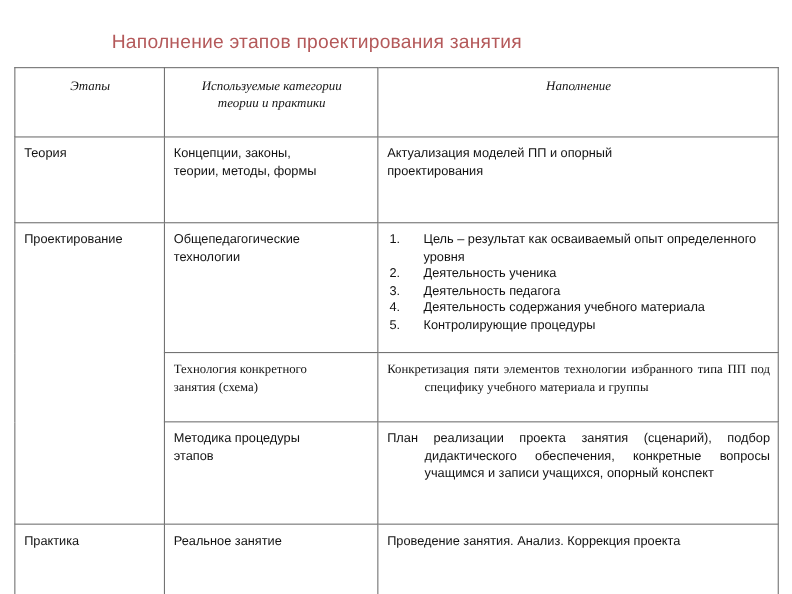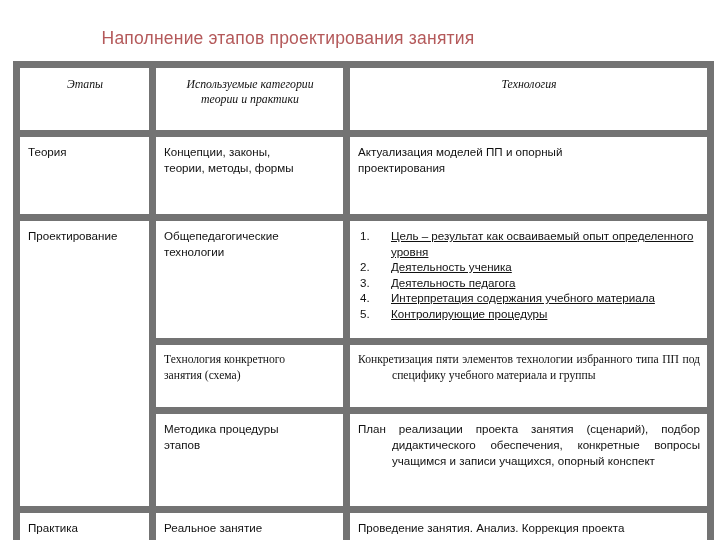--- a/index.html
+++ b/index.html
@@ -44,21 +44,21 @@
     table-layout: fixed;
     width: 694px;
     font-family: "Liberation Sans", sans-serif;
   }
 
   table.stages col.c1 { width: 136px; }
   table.stages col.c2 { width: 194px; }
   table.stages col.c3 { width: 364px; }
 
   table.stages td {
-    border: 7px solid #737373;
+    border: 1px solid #737373;
     vertical-align: top;
     padding: 7px 7px 7px 8px;
     font-size: 11.6px;
     line-height: 15.5px;
     color: #111111;
   }
 
   
   tr.head td {
     font-family: "Liberation Serif", serif;
@@ -81,21 +81,20 @@
   td.stage-span {
     vertical-align: top;
   }
 
   
   ol.numlist {
     margin: 0;
     padding: 0;
     list-style: none;
     counter-reset: nl;
-    text-decoration: underline;
   }
   ol.numlist > li {
     counter-increment: nl;
     position: relative;
     padding-left: 33px;
     line-height: 15.6px;
   }
   ol.numlist > li::before {
     content: counter(nl) ".";
     position: absolute;
@@ -136,21 +135,21 @@
 
       <tr class="head">
         <td>
           <span>Этапы</span>
         </td>
         <td>
           <span>Используемые категории</span><br>
           <span>теории и практики</span>
         </td>
         <td>
-          <span>Технология</span>
+          <span>Наполнение</span>
         </td>
       </tr>
 
       <tr class="r-theory">
         <td>
           <p class="plain">Теория</p>
         </td>
         <td>
           <p class="plain">
             <span>Концепции, законы,</span><br>
@@ -173,21 +172,21 @@
           <p class="plain">
             <span>Общепедагогические</span><br>
             <span>технологии</span>
           </p>
         </td>
         <td>
           <ol class="numlist">
             <li>Цель – результат как осваиваемый опыт определенного уровня</li>
             <li>Деятельность ученика</li>
             <li>Деятельность педагога</li>
-            <li>Интерпретация содержания учебного материала</li>
+            <li>Деятельность содержания учебного материала</li>
             <li>Контролирующие процедуры</li>
           </ol>
         </td>
       </tr>
 
       <tr class="r-tech">
         <td>
           <p class="plain">
             <span>Технология конкретного</span><br>
             <span>занятия (схема)</span>

